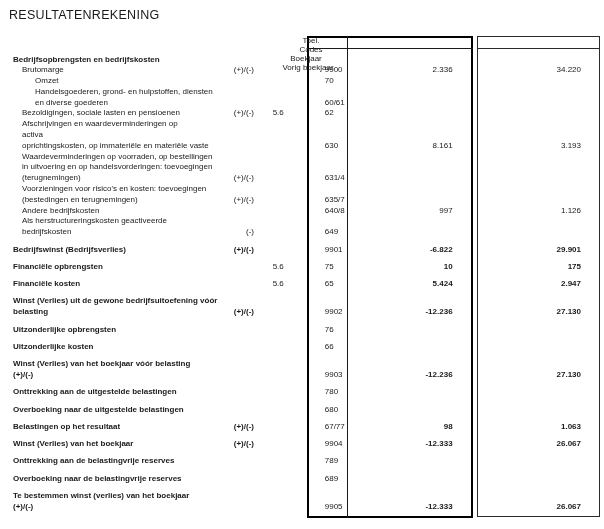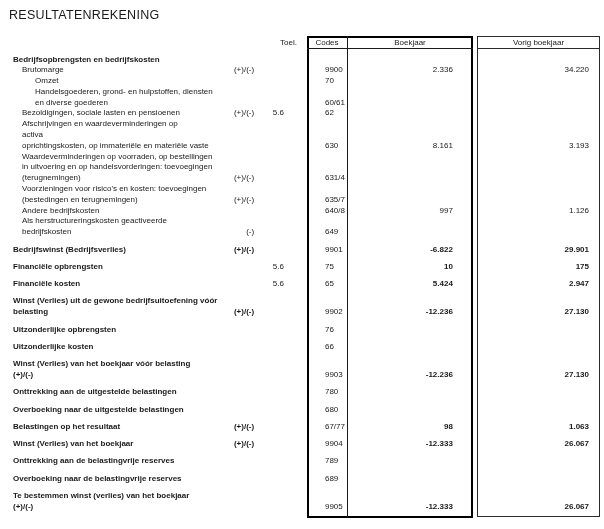--- a/index.html
+++ b/index.html
@@ -13,42 +13,42 @@
     font-size:12.5px;font-weight:normal;letter-spacing:.3px;
   }
   .tablewrap{position:absolute;left:0;top:36px;width:604px;height:482px;}
   
   .box-thick{position:absolute;left:307px;top:0;width:166px;height:482px;border:2px solid #000;box-sizing:border-box;}
   .col-sep{position:absolute;left:347px;top:0;height:482px;width:0;border-left:1px solid #1a1a1a;}
   .hdr-line-main{position:absolute;left:307px;top:12px;width:166px;height:0;border-top:1px solid #1a1a1a;}
   .box-thin{position:absolute;left:477px;top:0;width:123px;height:481px;border:1px solid #2b2b2b;box-sizing:border-box;}
   .hdr-line-vorig{position:absolute;left:477px;top:12px;width:123px;height:0;border-top:1px solid #2b2b2b;}
   
-  .hdr-row{position:absolute;left:0;top:0;width:604px;height:12px;display:flex;align-items:center;font-size:8px;padding-left:8px;box-sizing:border-box;}
+  .hdr-row{position:absolute;left:0;top:0;width:604px;height:12px;display:flex;align-items:center;font-size:8px;padding-left:8px;box-sizing:border-box;flex-direction:column;}
   .hdr-spacer{width:262px;}
   .hdr-toel{width:27px;text-align:right;}
   .hdr-codes{width:40px;margin-left:10px;text-align:center;}
   .hdr-bj{width:126px;text-align:center;}
   .hdr-vb{width:123px;margin-left:4px;text-align:center;}
   
   .rows{position:absolute;left:0;top:12px;width:604px;padding-left:8px;box-sizing:border-box;font-size:8px;line-height:10.8px;}
   .row{display:flex;align-items:flex-end;}
   .row:first-child{margin-top:5px;}
   .row.bold{font-weight:bold;margin-top:6.5px;}
   .row.bold .col-toel,.row.bold .col-code{font-weight:normal;}
   .col-label{width:262px;box-sizing:border-box;}
   .col-label .line{display:flex;}
   .col-label .sign{margin-left:auto;padding-right:4px;white-space:nowrap;}
   .ind0 .line{padding-left:5px;}
   .ind1 .line{padding-left:14px;}
   .ind2 .line{padding-left:27px;}
   .col-toel{width:27px;text-align:right;}
   .col-code{width:40px;margin-left:22px;padding-left:19px;box-sizing:border-box;white-space:nowrap;}
   .col-bj{width:126px;text-align:right;padding-right:13px;box-sizing:border-box;}
-  .col-vb{width:123px;margin-left:20px;text-align:right;padding-right:15px;box-sizing:border-box;}
+  .col-vb{width:123px;margin-left:20px;text-align:right;padding-right:23px;box-sizing:border-box;}
 </style>
 </head>
 <body>
 
 <div class="page">
   <div class="title">RESULTATENREKENING</div>
 
   <div class="tablewrap">
 
     <div class="box-thick"></div>

